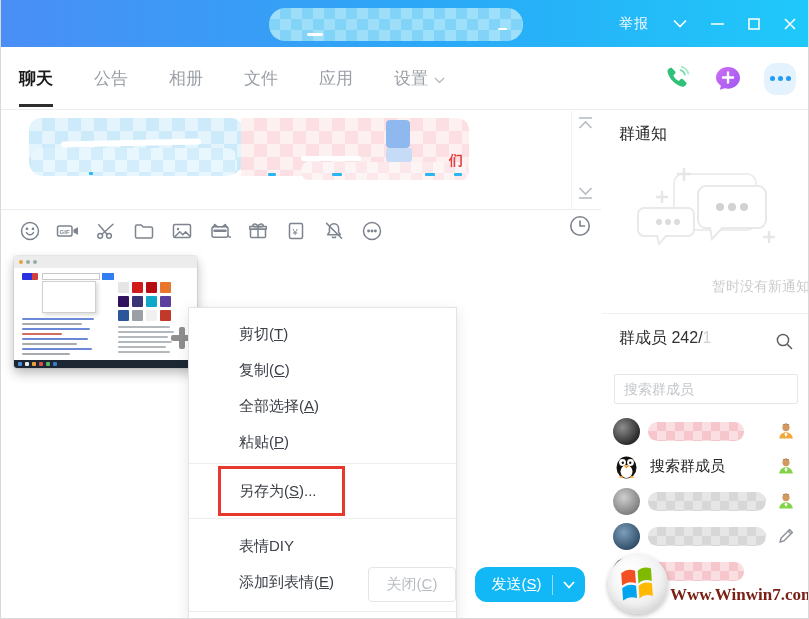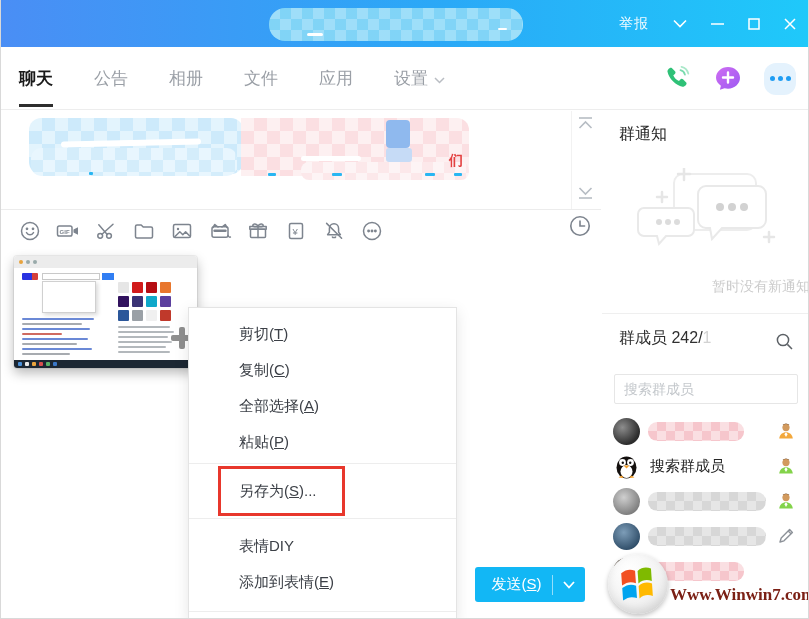--- a/index.html
+++ b/index.html
@@ -66,21 +66,21 @@
   .thumb-task{left:0;top:104px;width:183px;height:8px;background:#1c2733;display:flex;align-items:center;gap:3px;padding-left:4px;}
   .thumb-task i{width:4px;height:4px;border-radius:1px;}
   .plus-cursor{left:168px;top:325px;width:26px;height:26px;filter:drop-shadow(0 0 2px rgba(255,255,255,.9));}
   .plus-cursor::before,.plus-cursor::after{content:"";position:absolute;background:#8f8f8f;border-radius:2px;}
   .plus-cursor::before{left:2px;top:10px;width:22px;height:6px;}
   .plus-cursor::after{left:10px;top:2px;width:6px;height:22px;}
 
   
   .btn-close{left:367px;top:567px;width:88px;height:35px;background:#fff;border:1px solid #e4e4e4;border-radius:4px;
              color:#b9bdc3;font-size:15px;display:flex;align-items:center;justify-content:center;z-index:60;}
-  .btn-send{left:474px;top:567px;width:110px;height:35px;background:#12b7f5;border-radius:3px;color:#fff;font-size:15px;
+  .btn-send{left:474px;top:567px;width:110px;height:35px;background:#12b7f5;border-radius:12px;color:#fff;font-size:15px;
             display:flex;align-items:center;z-index:60;}
   .btn-send .lbl{flex:1;text-align:center;padding-left:6px;}
   .btn-send .sep{width:1px;height:20px;background:rgba(255,255,255,.55);}
   .btn-send .caret{width:32px;display:flex;align-items:center;justify-content:center;}
   .ukey{text-decoration:underline;}
 
   
   .ctx{left:187px;top:307px;width:269px;height:313px;background:#fff;border:1px solid #e4e4e4;
        box-shadow:0 4px 14px rgba(0,0,0,.10);z-index:50;}
   .ctx-group{padding:8px 0 3px 0;}
@@ -373,20 +373,23 @@
           <i style="background:#e8e8e8;"></i>
           <i style="background:#e8a33d;"></i>
         <i style="background:#d94f4f;"></i>
           <i style="background:#58b368;"></i>
           <i style="background:#3b78c9;"></i>
       </div>
     </div>
   </div>
   <div class="abs plus-cursor"></div>
 
+  <div class="abs btn-close">
+      <span id="close-label">关闭(<span class="ukey">C</span>)</span>
+    </div>
   <div class="abs btn-send">
     <span class="lbl" id="send-label">发送(<span class="ukey">S</span>)</span>
     <span class="sep"></span>
     <span class="caret">
       <svg width="12" height="8" viewBox="0 0 12 8">
           <polyline points="1,1 6,6.5 11,1" fill="none" stroke="#fff" stroke-width="1.8"></polyline>
         </svg>
     </span>
   </div>
 

